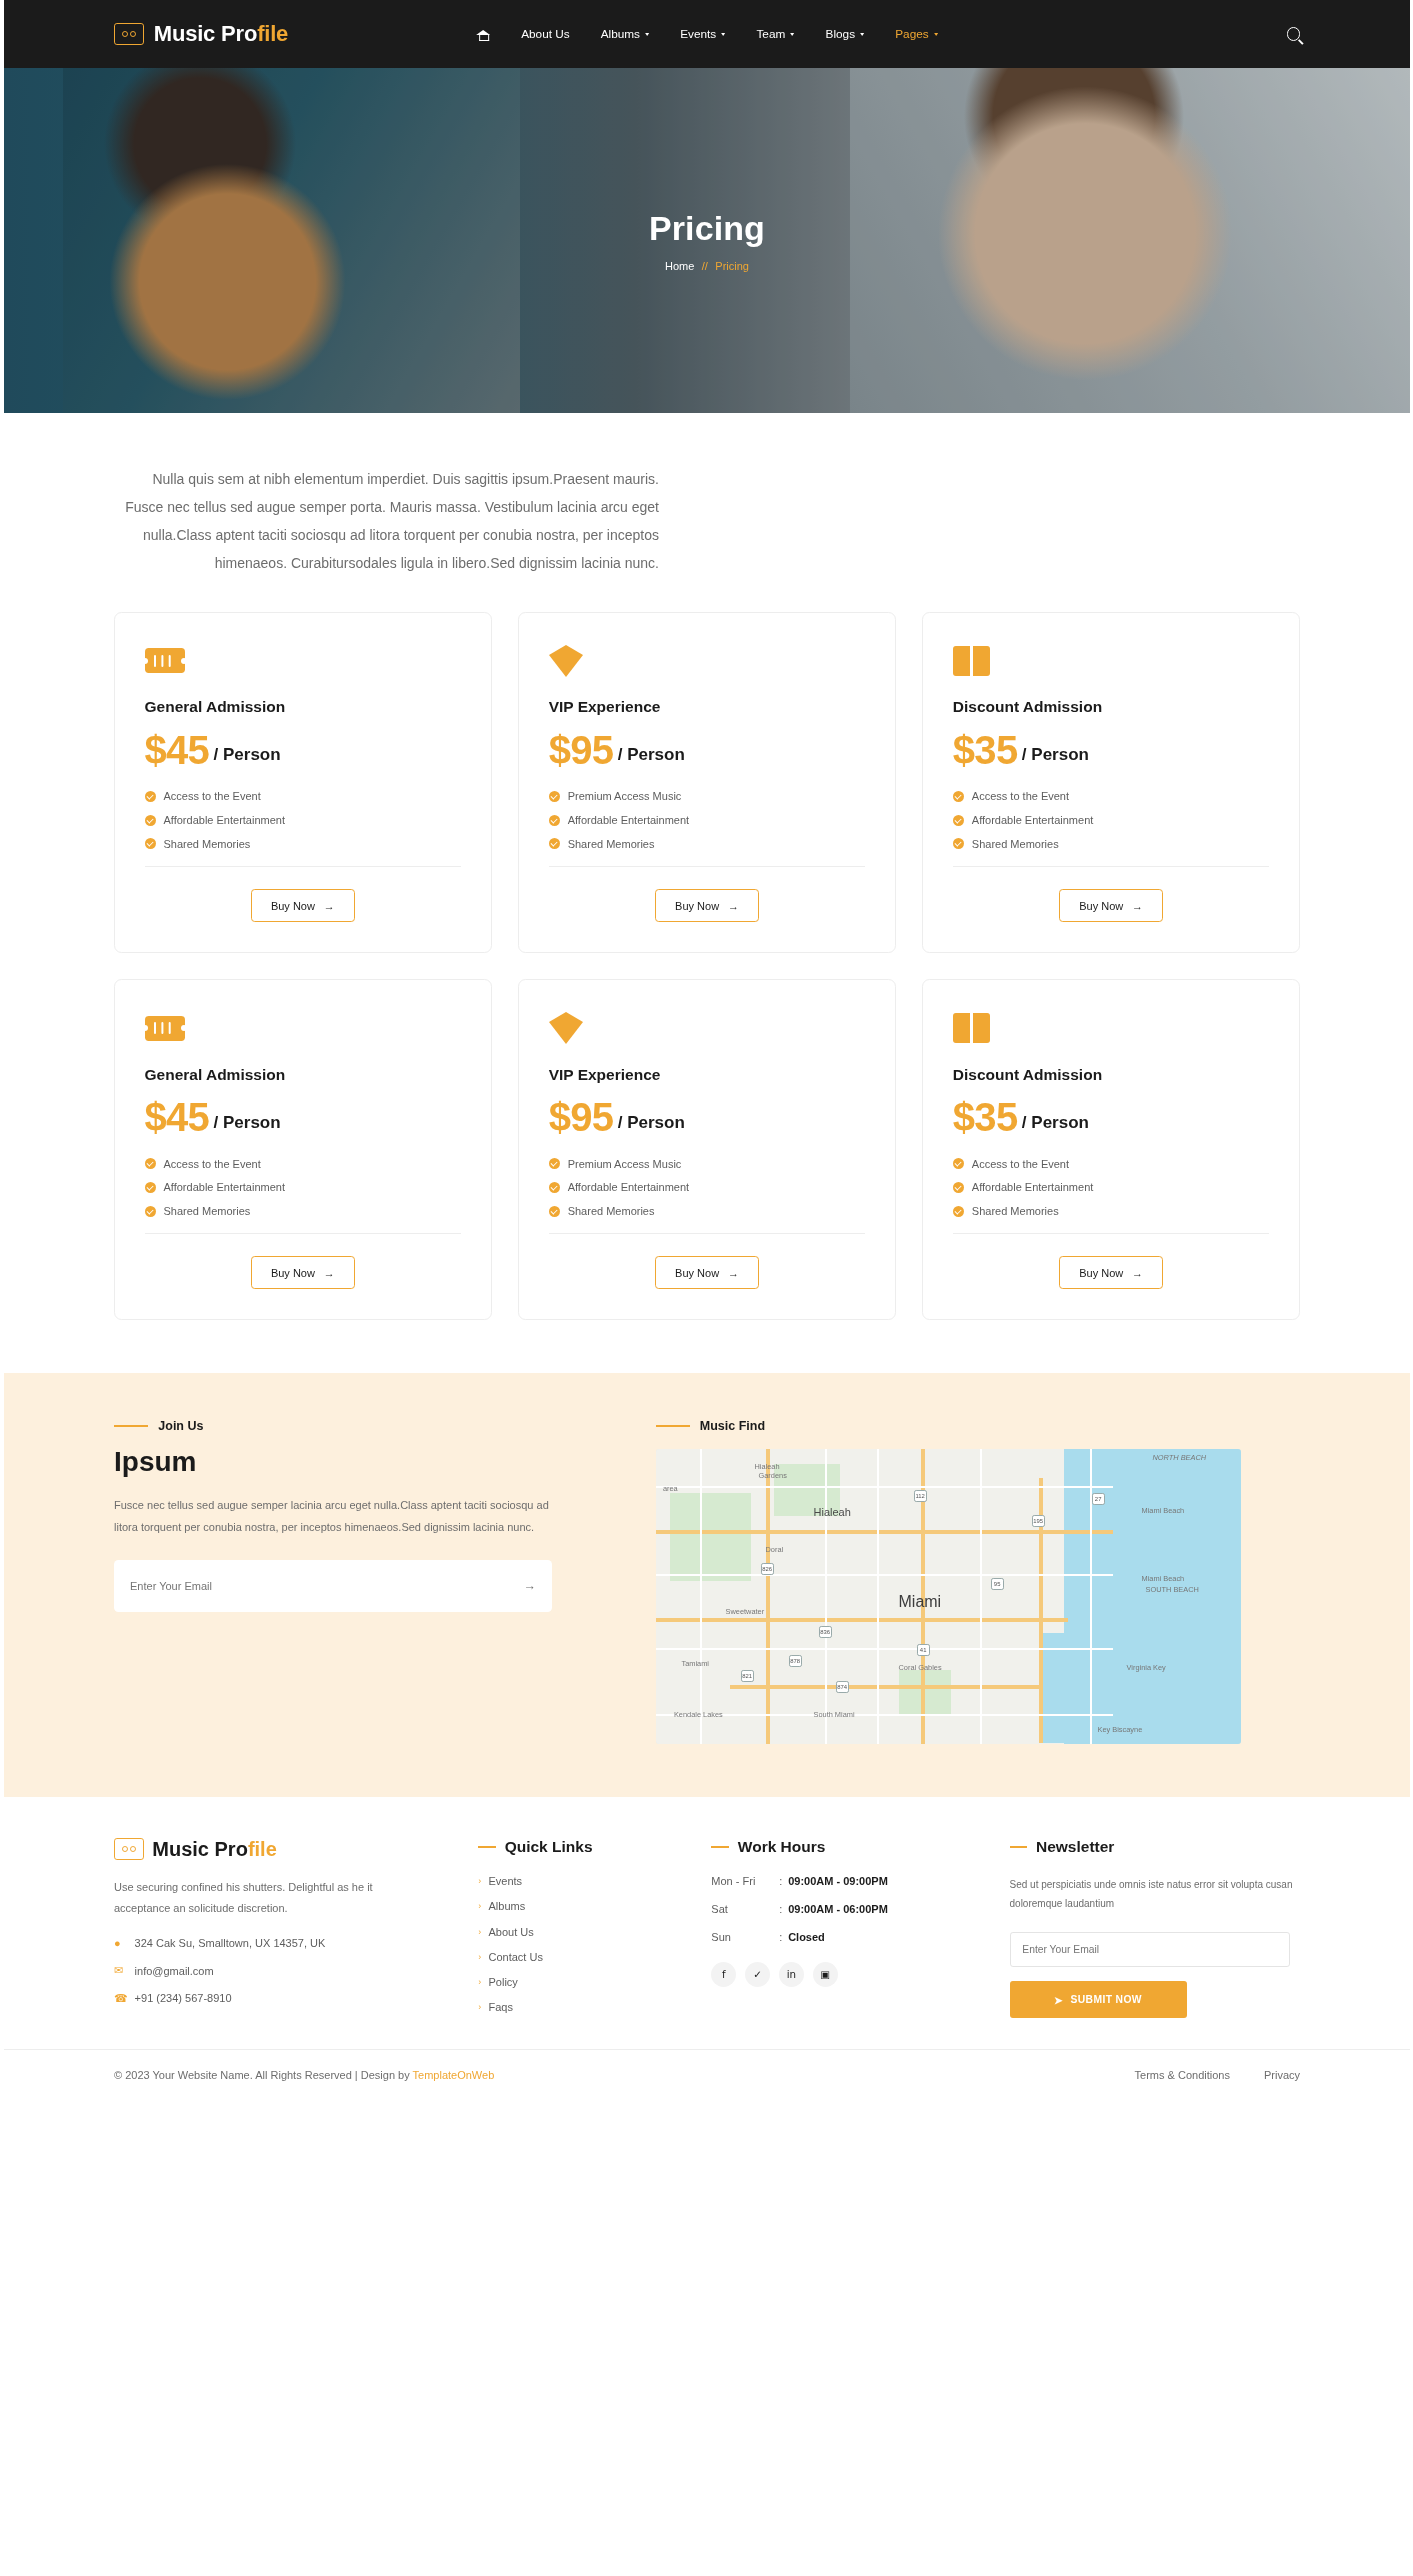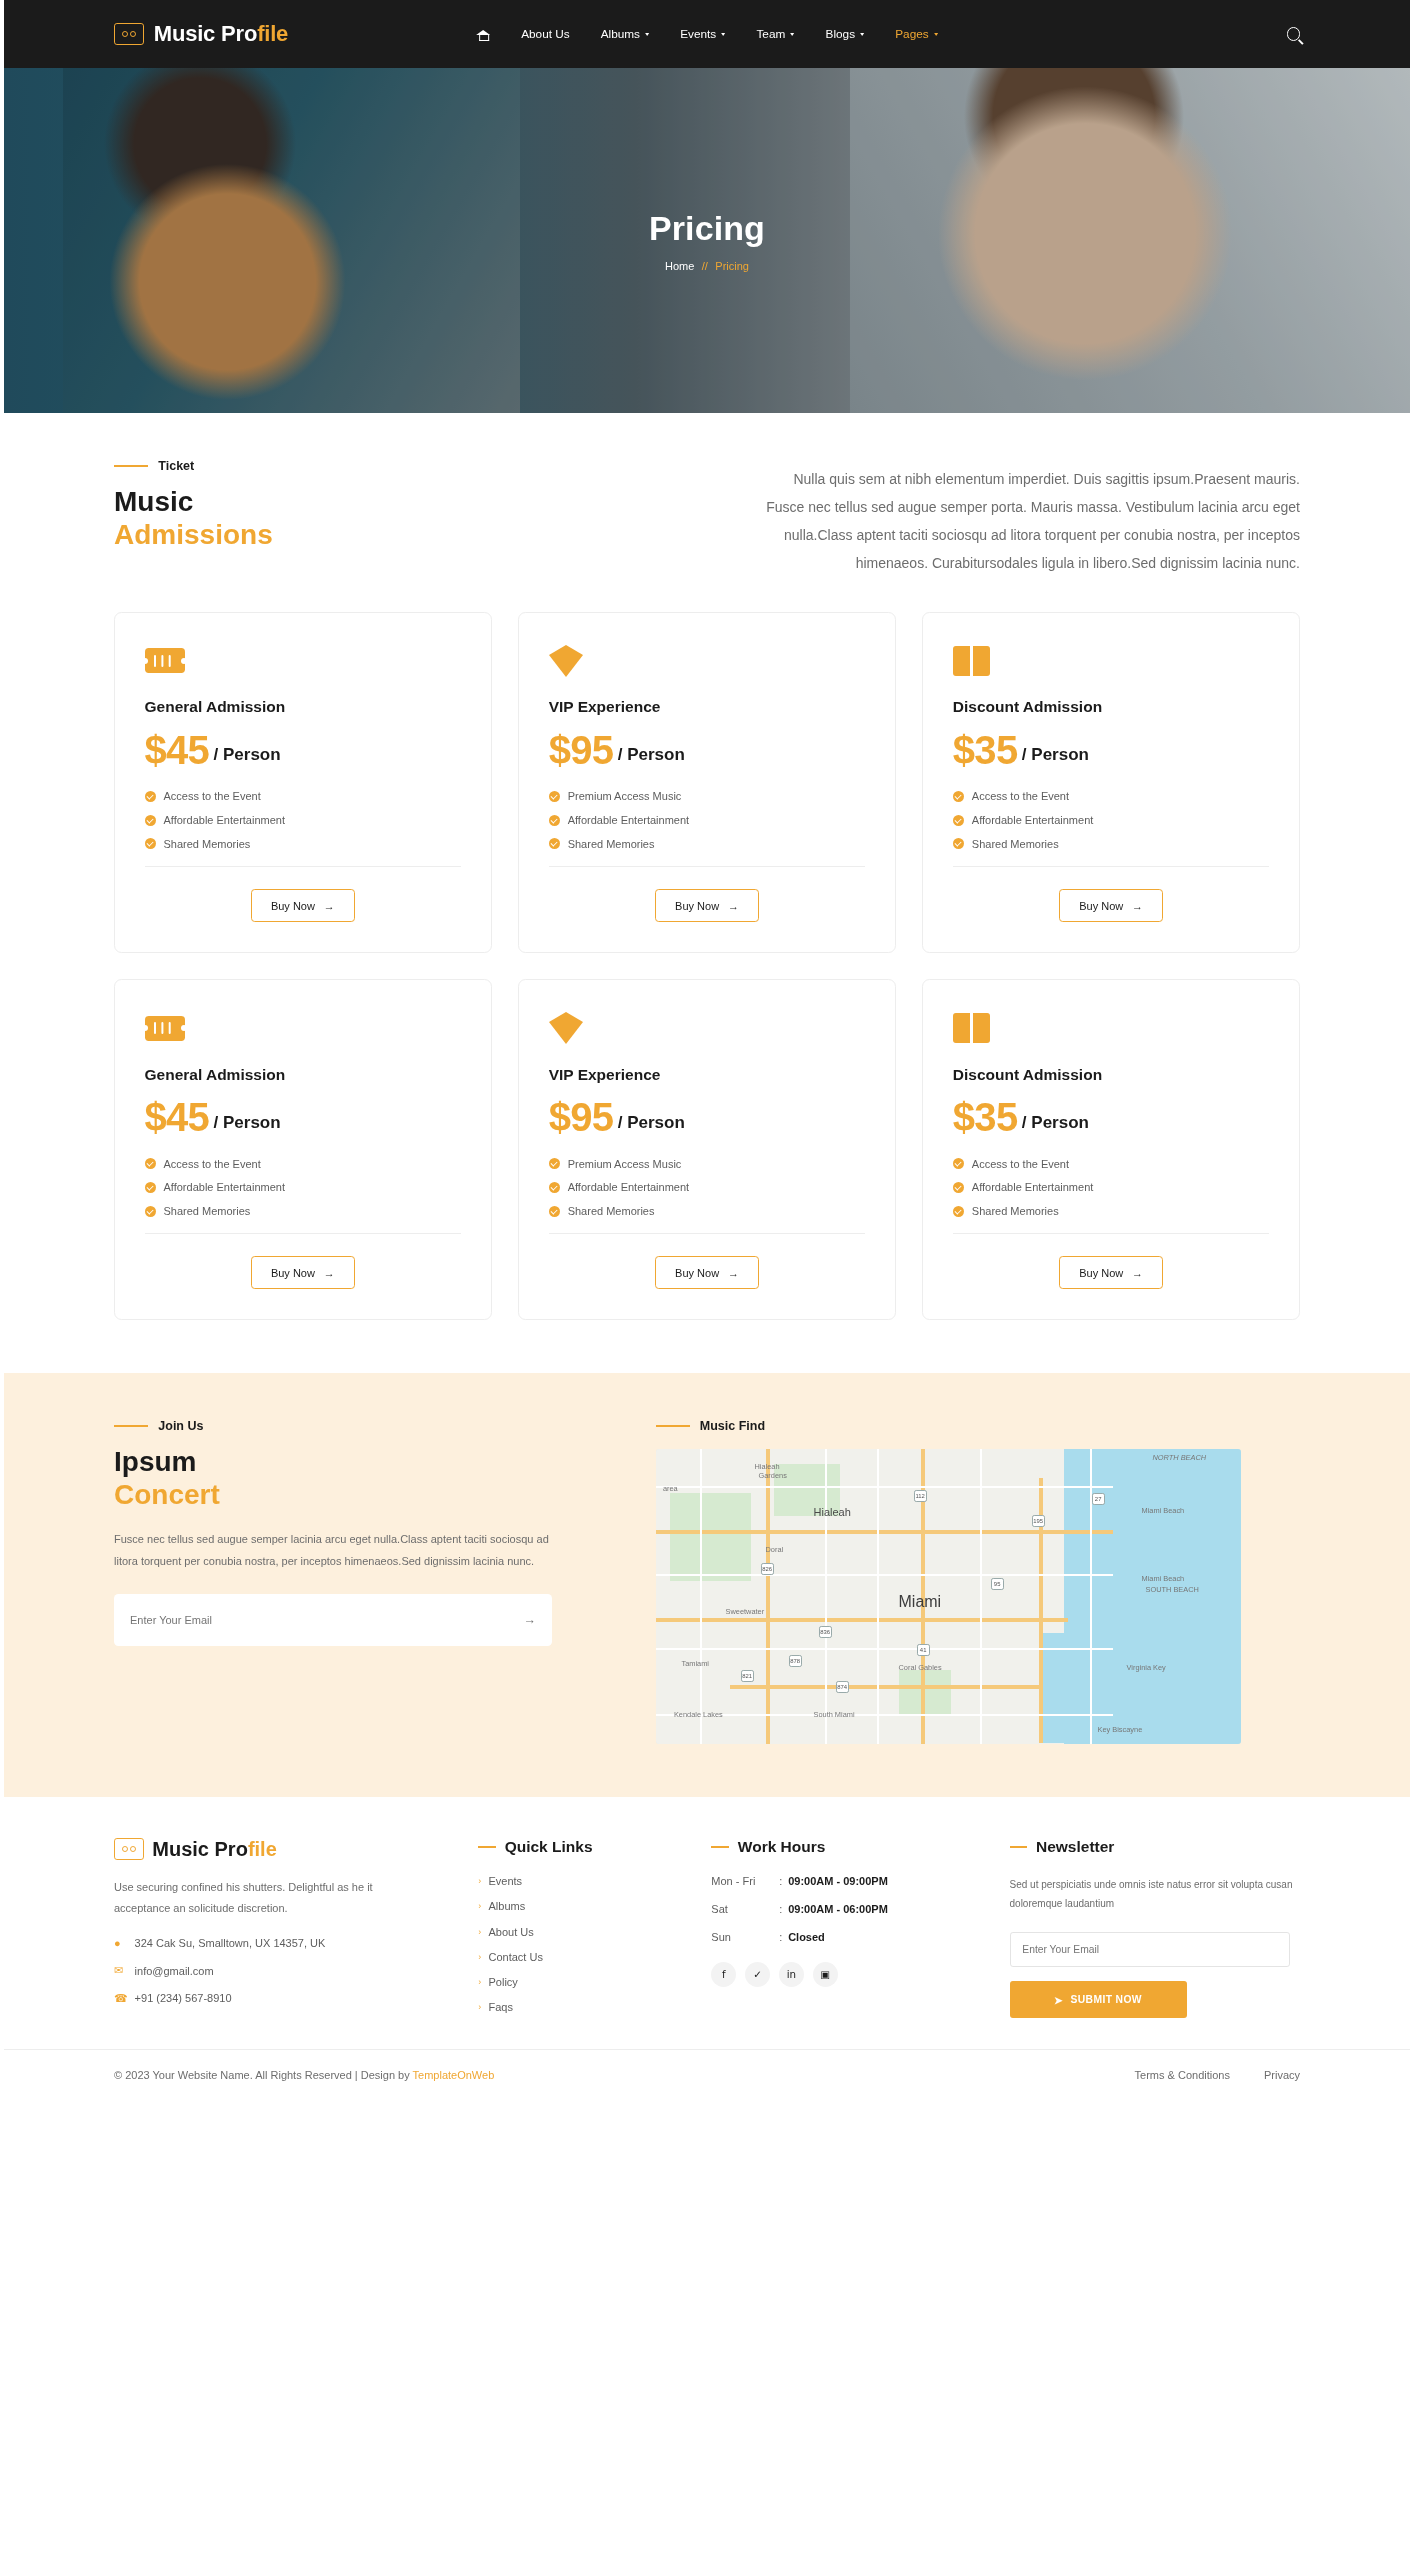--- a/index.html
+++ b/index.html
@@ -268,30 +268,20 @@
       <div class="hero-crumbs">
         <span>Home</span>
         <span class="sep">//</span>
         <span class="cur">Pricing</span>
       </div>
     </div>
   </div>
 
   <div class="pricing-wrap">
     <div class="intro">
-      <div class="intro-left">
-        <div class="eyebrow">
-          <span class="bar"></span>
-          <span>Ticket</span>
-        </div>
-        <div class="intro-h">
-          <span>Music</span>
-          <span class="accent">Admissions</span>
-        </div>
-      </div>
       <div class="intro-right">Nulla quis sem at nibh elementum imperdiet. Duis sagittis ipsum.Praesent mauris. Fusce nec tellus sed augue semper porta. Mauris massa. Vestibulum lacinia arcu eget nulla.Class aptent taciti sociosqu ad litora torquent per conubia nostra, per inceptos himenaeos. Curabitursodales ligula in libero.Sed dignissim lacinia nunc.</div>
     </div>
 
     <div class="cards-grid">
 
       <div class="card">
         <div class="card-icon">
             <span class="ticket-ic">
               <i></i>
             </span>
@@ -484,21 +474,20 @@
   </div>
 
   <div class="join">
     <div class="join-left">
       <div class="eyebrow">
         <span class="bar"></span>
         <span>Join Us</span>
       </div>
       <div class="join-h">
         <span>Ipsum</span>
-        <span class="accent">Concert</span>
       </div>
       <div class="join-p">Fusce nec tellus sed augue semper lacinia arcu eget nulla.Class aptent taciti sociosqu ad litora torquent per conubia nostra, per inceptos himenaeos.Sed dignissim lacinia nunc.</div>
       <div class="email-box">
         <input type="text" placeholder="Enter Your Email" style="">
         <span class="arrow-r">→</span>
       </div>
     </div>
     <div class="join-right">
       <div class="eyebrow">
         <span class="bar"></span>

